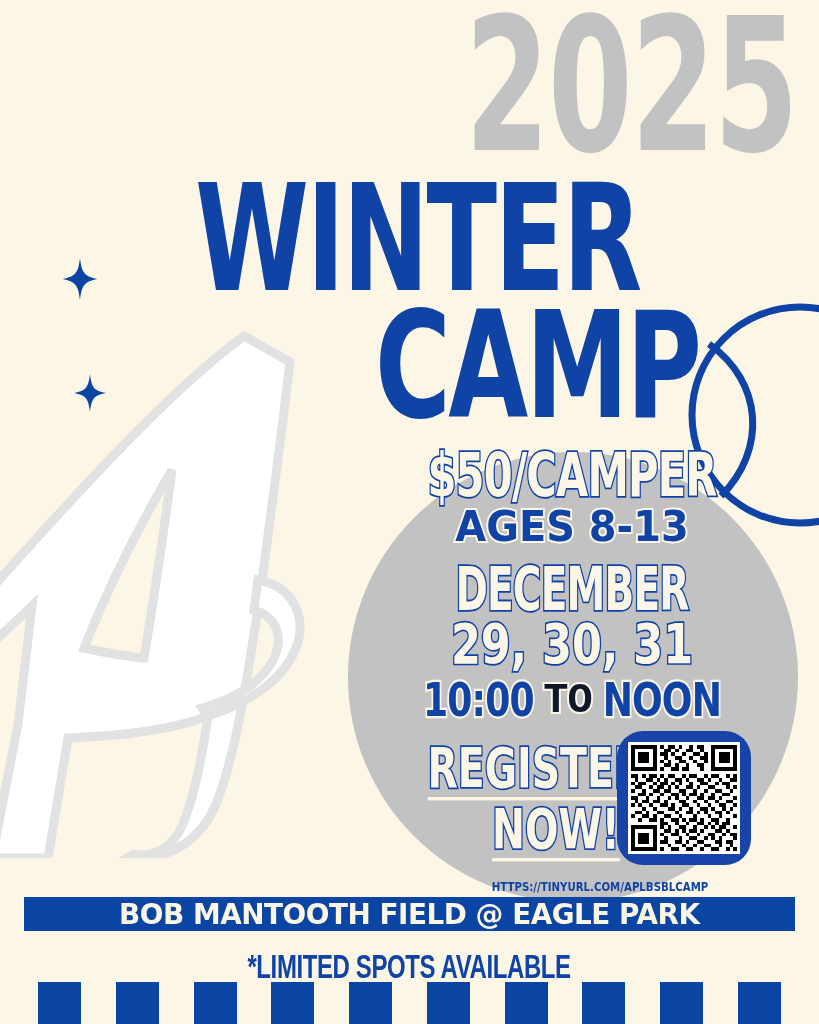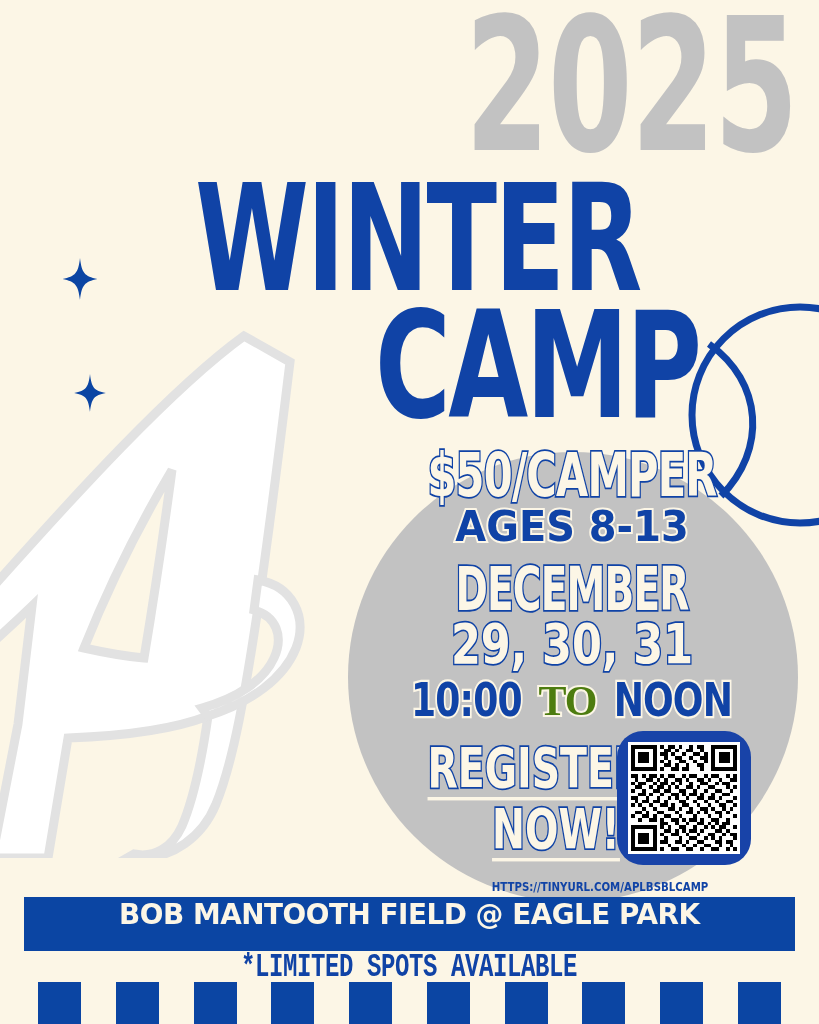--- a/index.html
+++ b/index.html
@@ -179,37 +179,37 @@
     transform-origin: center top;
   }
 
   .timeline {
     margin-top: 14px;
     white-space: nowrap;
     line-height: 1;
     display: flex;
     align-items: flex-start;
     justify-content: center;
-    gap: 8px;
+    gap: 1px;
   }
   .time-num, .time-noon {
     font-family: "DejaVu Sans", sans-serif;
     font-weight: 700;
     font-size: 42px;
     color: #1043A6;
     -webkit-text-stroke: 4px #FCF6E6;
     paint-order: stroke fill;
     transform: scaleX(0.86) scaleY(1.10);
     letter-spacing: -1px;
   }
   .time-to {
-    font-family: Liberation Serif, serif;
+    font-family: Liberation Mono, monospace;
     font-weight: 700;
     font-size: 42px;
-    color: #4d7c0f;
+    color: #0f172a;
     -webkit-text-stroke: 4px #FCF6E6;
     paint-order: stroke fill;
     letter-spacing: -1px;
     transform: scaleY(1.02);
   }
 
   
   .register-wrap {
     position: absolute;
     left: 380px;
@@ -275,43 +275,43 @@
     transform: scaleX(0.85);
     white-space: nowrap;
   }
 
   
   .venue-bar {
     position: absolute;
     left: 24px;
     top: 897px;
     width: 771px;
-    height: 54px;
+    height: 34px;
     background: #0B45A3;
     display: flex;
-    align-items: flex-start;
+    align-items: flex-end;
     justify-content: center;
   }
   .venue-text {
     font-family: "DejaVu Sans", sans-serif;
     font-weight: 700;
     font-size: 29px;
     color: #FCF6E6;
     letter-spacing: -0.5px;
     white-space: nowrap;
     transform: scaleX(0.96);
   }
 
   .limited {
     position: absolute;
     left: 0;
     top: 950px;
     width: 819px;
     text-align: center;
-    font-family: Liberation Mono, monospace;
+    font-family: Liberation Sans, sans-serif;
     font-weight: 700;
     font-size: 30px;
     color: #1043A6;
     letter-spacing: -0.5px;
     white-space: nowrap;
   }
   .limited span { display: inline-block; transform: scaleX(0.80) scaleY(1.08); }
 
   .checker {
     position: absolute;

